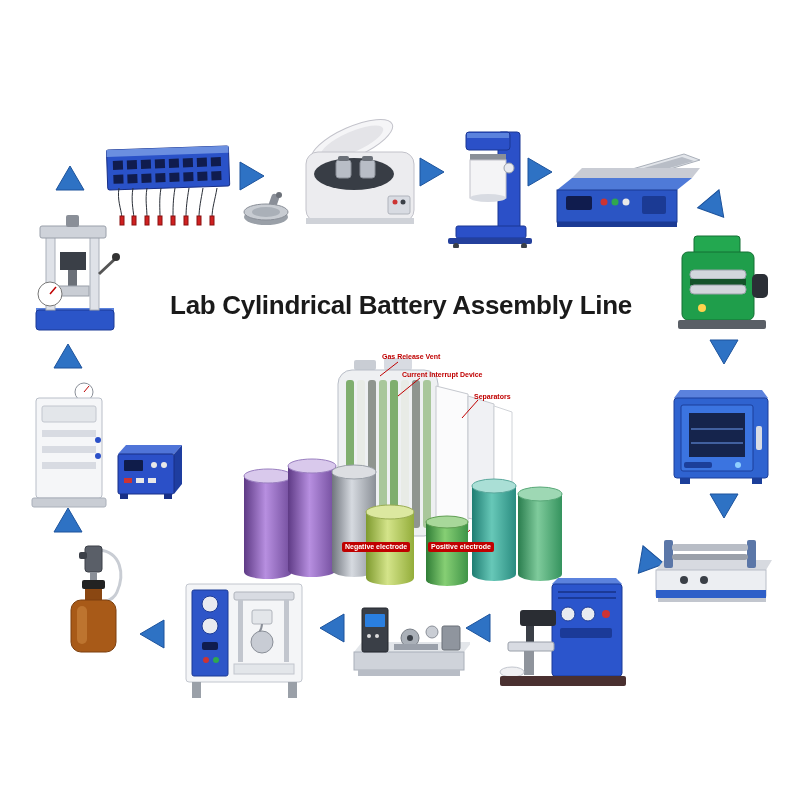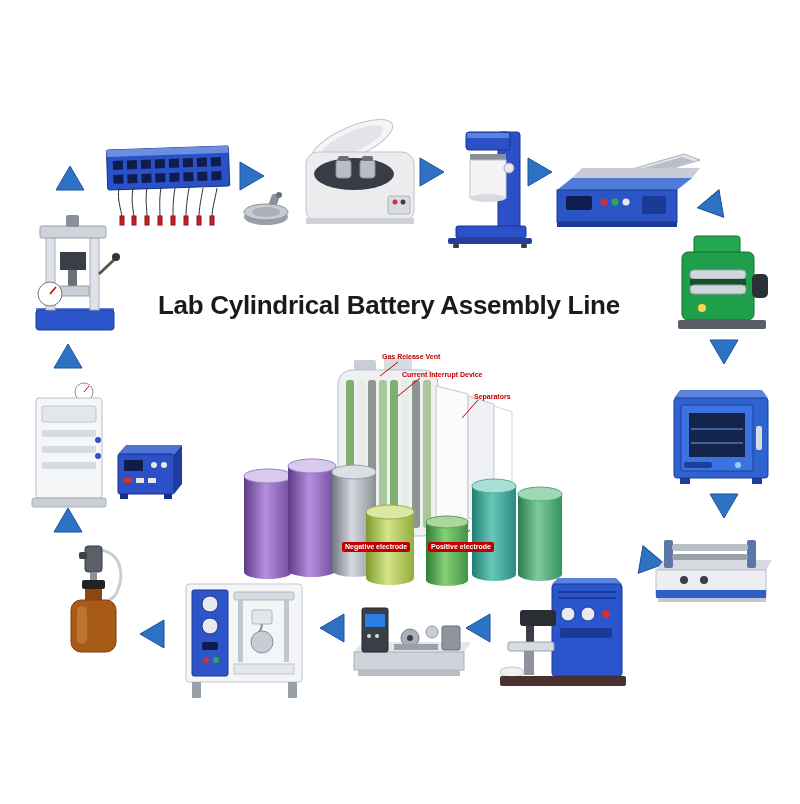--- a/index.html
+++ b/index.html
@@ -1,21 +1,21 @@
 <!DOCTYPE html>
 <html><head>
 <meta charset="utf-8">
 <style>
   html,body{margin:0;padding:0;background:#fff;}
   .canvas{position:relative;width:800px;height:804px;background:#ffffff;overflow:hidden;
           font-family:"Liberation Sans",sans-serif;}
   .machine{position:absolute;}
   .machine svg{display:block;}
   .arrow{position:absolute;width:30px;height:26px;transform-origin:50% 50%;}
-  .title{position:absolute;left:158px;top:290px;width:486px;
+  .title{position:absolute;left:158px;top:290px;width:486px;text-align:center;
          font-size:26px;font-weight:700;color:#1a1a1a;letter-spacing:-0.3px;}
   .cluster{position:absolute;left:230px;top:352px;width:340px;height:235px;}
   .lbl{position:absolute;color:#c00000;font-size:7px;font-weight:700;line-height:8px;white-space:nowrap;}
   .tag{position:absolute;background:#c00000;color:#ffffff;font-size:7px;font-weight:700;
        line-height:8px;padding:1px 3px;border-radius:2px;white-space:nowrap;}
 </style>
 </head>
 <body>
 
 <div class="canvas">

